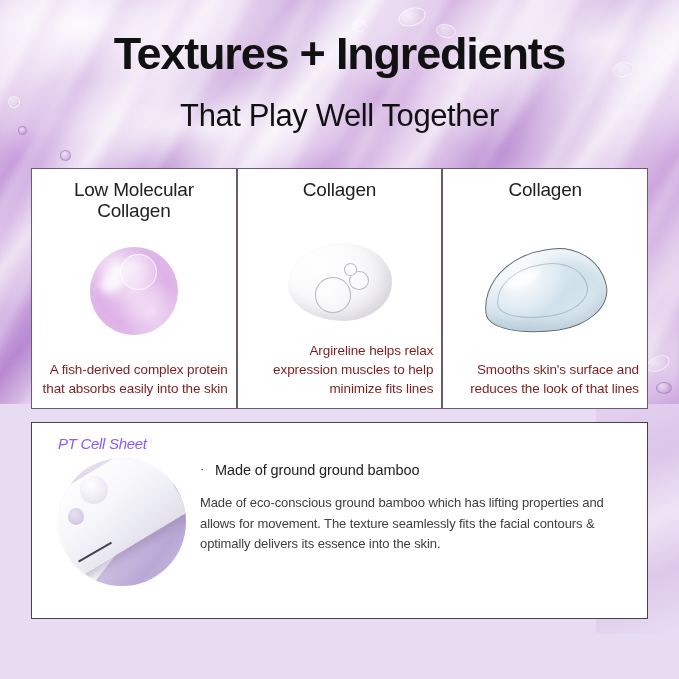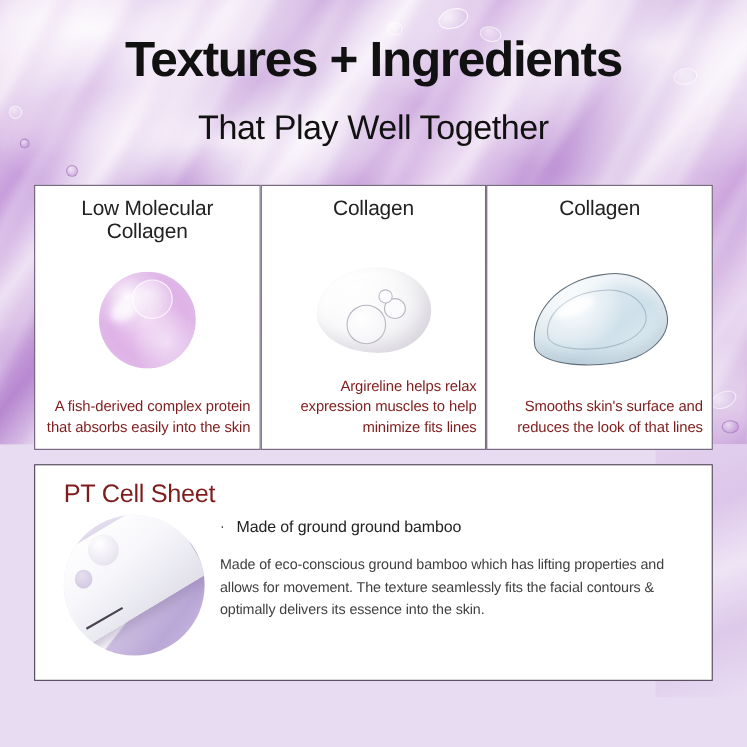--- a/index.html
+++ b/index.html
@@ -101,21 +101,21 @@
   .drop-art::before{content:"";position:absolute;left:10%;top:16%;width:74%;height:64%;
     border-radius:56% 44% 48% 58% / 68% 58% 48% 36%;
     border:1px solid rgba(110,140,160,.45);}
   .drop-art::after{content:"";position:absolute;left:18%;top:24%;width:30%;height:16%;
     border-radius:50%;background:rgba(255,255,255,.8);filter:blur(2px);transform:rotate(-16deg);}
 
   
   .sheet{position:absolute;left:31px;top:422px;width:617px;height:197px;
     background:#fff;border:1px solid #4a3f52;box-sizing:border-box;
     padding:12px 16px 10px 26px;}
-  .sheet-title{font-size:23px;color:#7f1d1d;letter-spacing:-.3px;margin:0 0 6px 0;}
+  .sheet-title{font-size:15px;color:#8b5cf6;letter-spacing:-.3px;margin:0 0 6px 0;font-style:italic;}
   .sheet-body{display:flex;gap:14px;align-items:flex-start;}
   .sheet-img{width:128px;height:128px;min-width:128px;border-radius:50%;position:relative;
     overflow:hidden;flex-shrink:0;
     background:linear-gradient(128deg,#ddd2ea 0%,#e9e4f1 30%,#f3f1f6 46%,#fbfbfc 58%,#cfc0e2 59%,#b9a7d6 78%,#cfc1e3 100%);}
   .sheet-img .mask-sheet{position:absolute;left:-8%;top:18%;width:104%;height:66%;
     background:linear-gradient(170deg,#ffffff 0%,#f7f6fa 46%,#ececf3 72%,#e1dfe9 100%);
     transform:rotate(-31deg);transform-origin:30% 50%;
     box-shadow:0 6px 10px rgba(120,100,150,.35);}
   .sheet-img .nub1{position:absolute;left:17%;top:14%;width:22%;height:22%;border-radius:50%;
     background:radial-gradient(circle at 36% 30%,#ffffff,#eae6f1 70%,#d7cfe4);}

